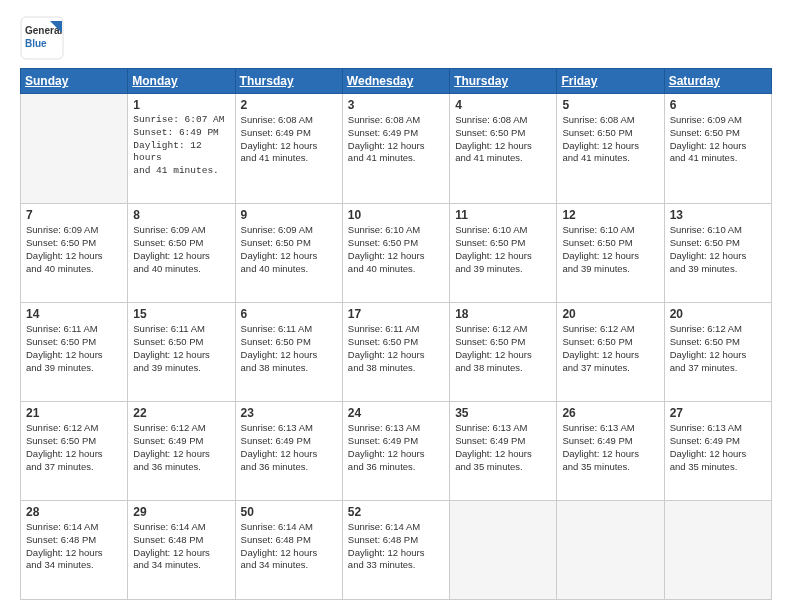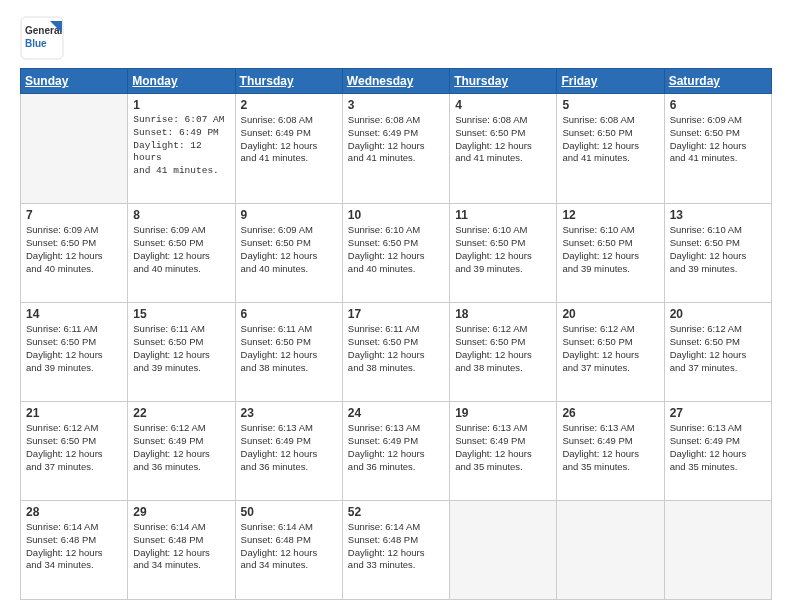--- a/index.html
+++ b/index.html
@@ -290,21 +290,21 @@
 and 36 minutes.</div>
           </td>
           <td>
             <div class="day-number">24</div>
             <div class="day-info" style="white-space: pre-line;">Sunrise: 6:13 AM
 Sunset: 6:49 PM
 Daylight: 12 hours
 and 36 minutes.</div>
           </td>
           <td>
-            <div class="day-number">19</div>
+            <div class="day-number">35</div>
             <div class="day-info" style="white-space: pre-line;">Sunrise: 6:13 AM
 Sunset: 6:49 PM
 Daylight: 12 hours
 and 35 minutes.</div>
           </td>
           <td>
             <div class="day-number">26</div>
             <div class="day-info" style="white-space: pre-line;">Sunrise: 6:13 AM
 Sunset: 6:49 PM
 Daylight: 12 hours

